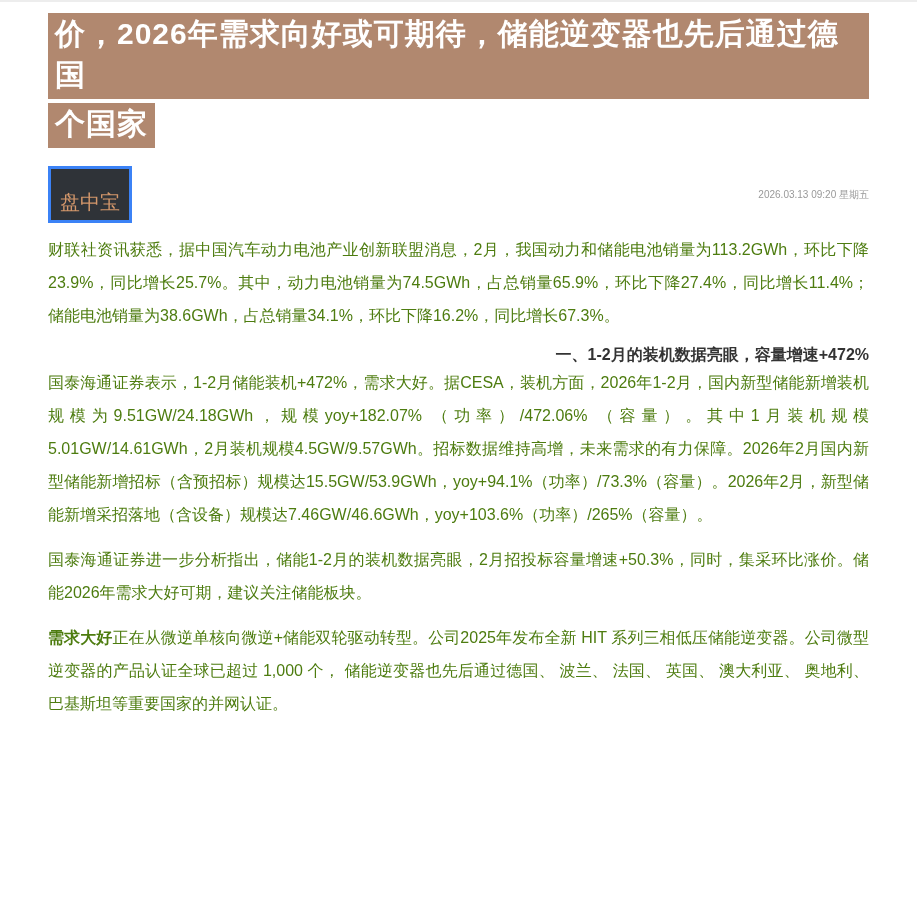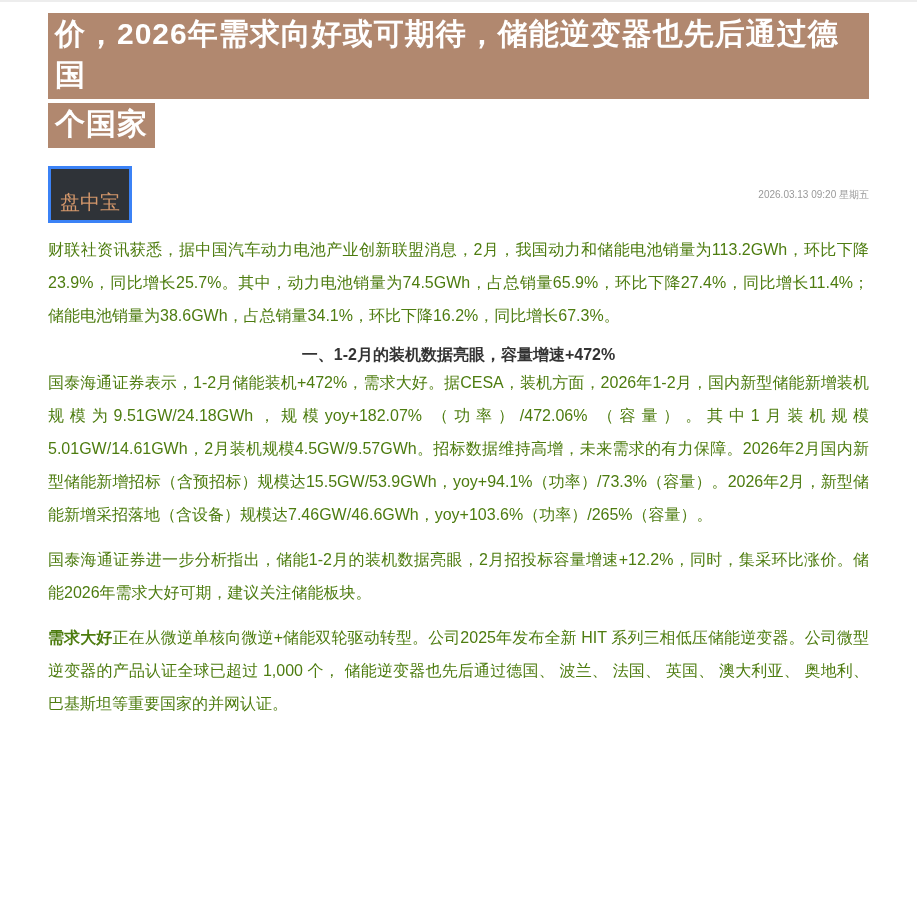--- a/index.html
+++ b/index.html
@@ -59,21 +59,21 @@
     line-height: 33px;
     text-align: justify;
   }
   .article p { margin-bottom: 12px; color: #4d7c0f; }
   .section-title {
     font-size: 16px;
     line-height: 22px;
     font-weight: bold;
     color: #333;
     margin: 0 0;
-    text-align: center;
+    text-align: right;
   }
   .lead-bold { font-weight: bold; }
 </style>
 </head>
 <body>
 
 <div class="top-divider"></div>
 
 <div class="container">
 
@@ -87,20 +87,20 @@
     <span class="timestamp">2026.03.13 09:20 星期五</span>
   </div>
 
   <div class="article">
     <p>财联社资讯获悉，据中国汽车动力电池产业创新联盟消息，2月，我国动力和储能电池销量为113.2GWh，环比下降23.9%，同比增长25.7%。其中，动力电池销量为74.5GWh，占总销量65.9%，环比下降27.4%，同比增长11.4%；储能电池销量为38.6GWh，占总销量34.1%，环比下降16.2%，同比增长67.3%。</p>
 
     <h3 class="section-title">一、1-2月的装机数据亮眼，容量增速+472%</h3>
 
     <p>国泰海通证券表示，1-2月储能装机+472%，需求大好。据CESA，装机方面，2026年1-2月，国内新型储能新增装机规模为9.51GW/24.18GWh，规模yoy+182.07% （功率）/472.06% （容量）。其中1月装机规模5.01GW/14.61GWh，2月装机规模4.5GW/9.57GWh。招标数据维持高增，未来需求的有力保障。2026年2月国内新型储能新增招标（含预招标）规模达15.5GW/53.9GWh，yoy+94.1%（功率）/73.3%（容量）。2026年2月，新型储能新增采招落地（含设备）规模达7.46GW/46.6GWh，yoy+103.6%（功率）/265%（容量）。</p>
 
-    <p>国泰海通证券进一步分析指出，储能1-2月的装机数据亮眼，2月招投标容量增速+12.2%，同时，集采环比涨价。储能2026年需求大好可期，建议关注储能板块。</p>
+    <p>国泰海通证券进一步分析指出，储能1-2月的装机数据亮眼，2月招投标容量增速+50.3%，同时，集采环比涨价。储能2026年需求大好可期，建议关注储能板块。</p>
 
 
 
     <p><span class="lead-bold">需求大好</span><span>正在从微逆单核向微逆+储能双轮驱动转型。公司2025年发布全新 HIT 系列三相低压储能逆变器。公司微型逆变器的产品认证全球已超过 1,000 个， 储能逆变器也先后通过德国、 波兰、 法国、 英国、 澳大利亚、 奥地利、 巴基斯坦等重要国家的并网认证。</span></p>
   </div>
 
 </div>
 
 </body></html>

